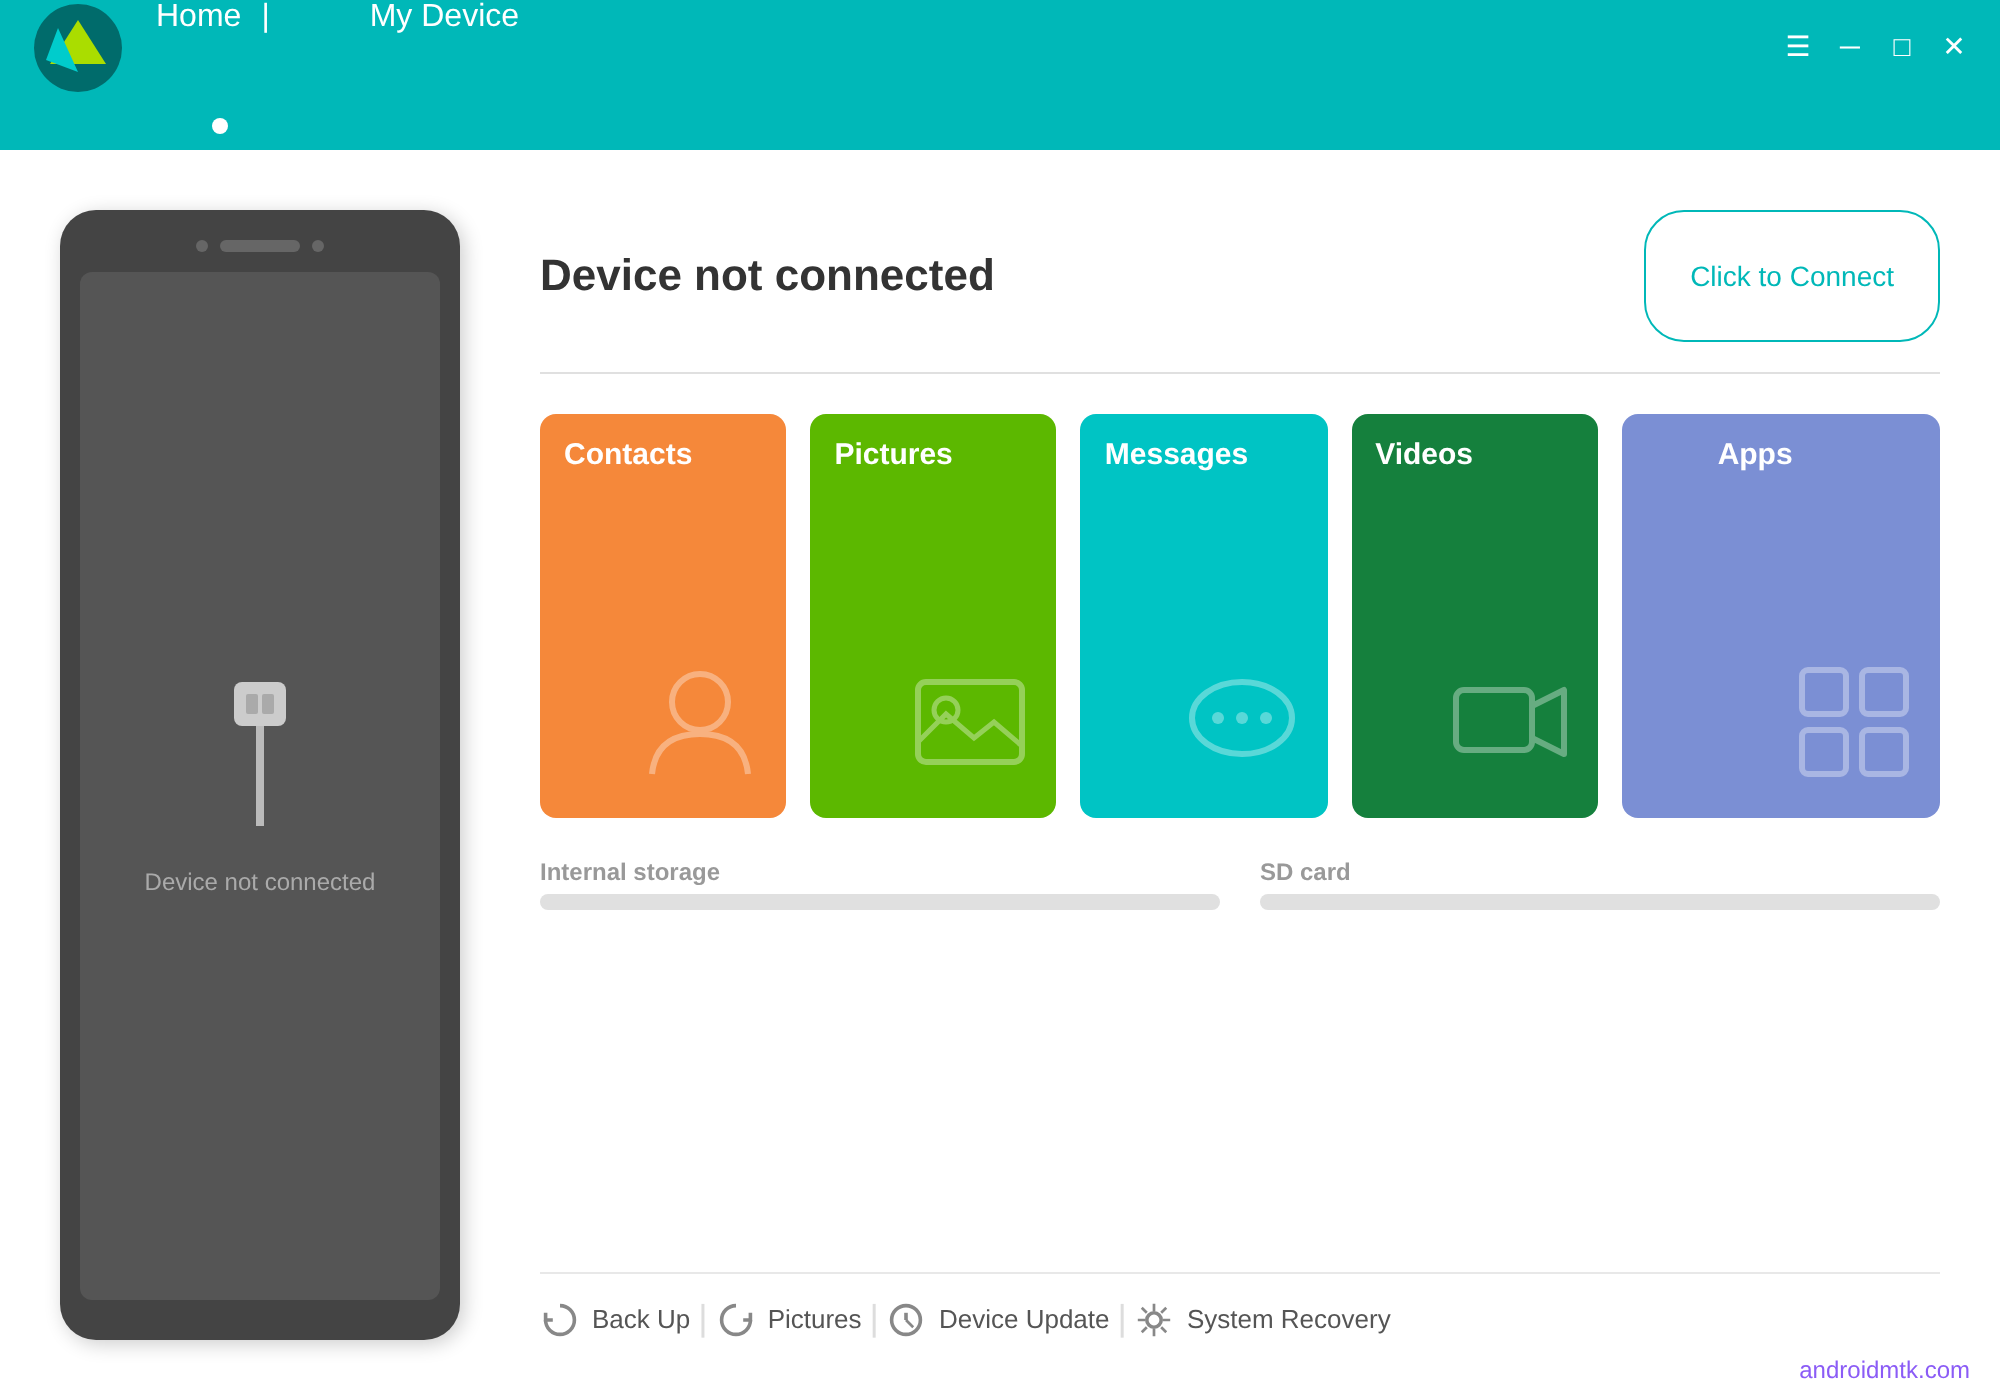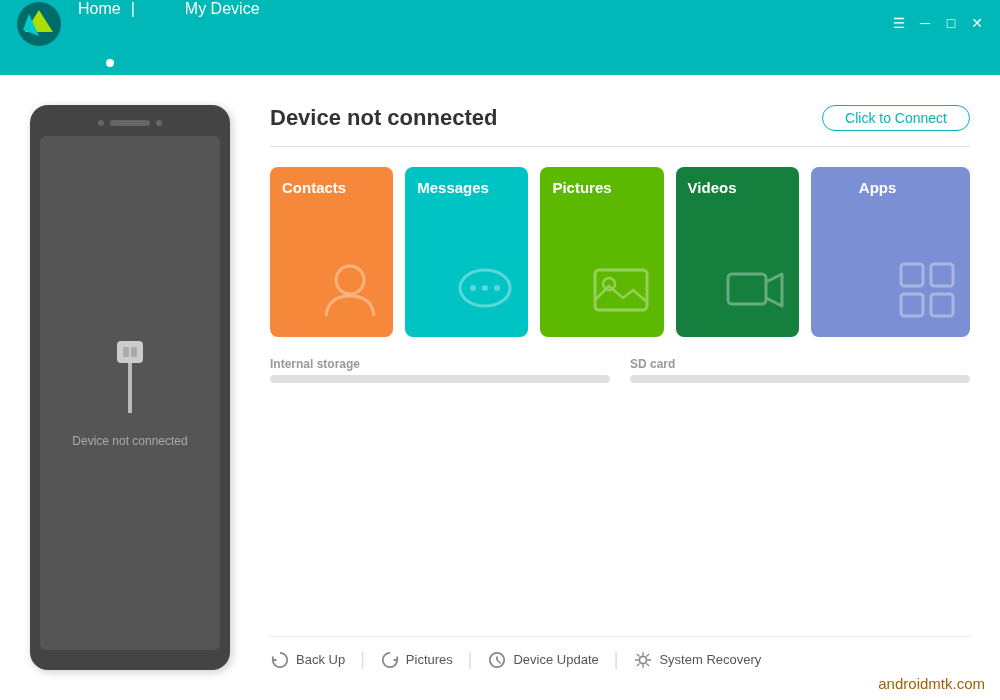--- a/index.html
+++ b/index.html
@@ -136,34 +136,34 @@
     }
     #device-status-text {
       font-size: 22px;
       font-weight: 600;
       color: #333;
     }
     #connect-button {
       border: 1.5px solid #00b8b8;
       color: #00b8b8;
       background: white;
-      padding: 4px 22px;
+      padding: 24px 22px;
       border-radius: 20px;
       font-size: 14px;
       cursor: pointer;
     }
 
     
     #categories-row {
       display: flex;
       gap: 12px;
     }
     .category-tile {
       flex: 1;
-      height: 170px;
+      height: 202px;
       border-radius: 8px;
       display: flex;
       flex-direction: column;
       padding: 12px;
       position: relative;
       overflow: hidden;
       cursor: pointer;
     }
     .category-tile-label {
       color: white;
@@ -213,21 +213,21 @@
       height: 8px;
       background: #ccc;
       border-radius: 4px;
       width: 0%;
     }
 
     
     #bottom-toolbar {
       display: flex;
       align-items: center;
-      gap: 11px;
+      gap: 0;
       border-top: 1px solid #e8e8e8;
       padding-top: 12px;
       margin-top: auto;
     }
     .toolbar-item {
       display: flex;
       align-items: center;
       gap: 6px;
       color: #555;
       font-size: 13px;
@@ -242,22 +242,22 @@
       width: 20px;
       height: 20px;
       display: flex;
       align-items: center;
       justify-content: center;
     }
     #watermark {
       position: fixed;
       bottom: 8px;
       right: 15px;
-      color: #a16207;
-      font-size: 15px;
+      color: #8b5cf6;
+      font-size: 12px;
     }
   </style>
 </head>
 <body>
 
 <div id="header">
 
   <svg id="logo" viewBox="0 0 48 48">
     <circle cx="24" cy="24" r="22" fill="#006b6b"></circle>
     <polygon points="24,10 38,32 10,32" fill="#aadd00"></polygon>
@@ -310,43 +310,43 @@
       <div class="category-tile tile-contacts">
         <span class="category-tile-label">Contacts</span>
         <div class="category-icon">
           <svg width="65" height="65" viewBox="0 0 65 65">
             <circle cx="32" cy="22" r="14" fill="none" stroke="white" stroke-width="3"></circle>
             <path d="M8 58 Q10 38 32 38 Q54 38 56 58" fill="none" stroke="white" stroke-width="3"></path>
           </svg>
         </div>
       </div>
 
+      <div class="category-tile tile-pictures">
+        <span class="category-tile-label">Pictures</span>
+        <div class="category-icon">
+          <svg width="65" height="65" viewBox="0 0 65 65">
+            <rect x="6" y="12" width="52" height="40" rx="4" fill="none" stroke="white" stroke-width="3"></rect>
+            <circle cx="20" cy="26" r="6" fill="none" stroke="white" stroke-width="2.5"></circle>
+            <polyline points="6,42 20,28 34,40 44,32 58,44" fill="none" stroke="white" stroke-width="2.5"></polyline>
+          </svg>
+        </div>
+      </div>
+
       <div class="category-tile tile-messages">
         <span class="category-tile-label">Messages</span>
         <div class="category-icon">
           <svg width="65" height="65" viewBox="0 0 65 65">
             <ellipse cx="32" cy="30" rx="25" ry="18" fill="none" stroke="white" stroke-width="3"></ellipse>
             <circle cx="20" cy="30" r="3" fill="white"></circle>
             <circle cx="32" cy="30" r="3" fill="white"></circle>
             <circle cx="44" cy="30" r="3" fill="white"></circle>
           </svg>
         </div>
       </div>
 
-      <div class="category-tile tile-pictures">
-        <span class="category-tile-label">Pictures</span>
-        <div class="category-icon">
-          <svg width="65" height="65" viewBox="0 0 65 65">
-            <rect x="6" y="12" width="52" height="40" rx="4" fill="none" stroke="white" stroke-width="3"></rect>
-            <circle cx="20" cy="26" r="6" fill="none" stroke="white" stroke-width="2.5"></circle>
-            <polyline points="6,42 20,28 34,40 44,32 58,44" fill="none" stroke="white" stroke-width="2.5"></polyline>
-          </svg>
-        </div>
-      </div>
-
       <div class="category-tile tile-videos">
         <span class="category-tile-label">Videos</span>
         <div class="category-icon">
           <svg width="65" height="65" viewBox="0 0 65 65">
             <rect x="4" y="16" width="38" height="30" rx="4" fill="none" stroke="white" stroke-width="3"></rect>
             <polyline points="42,24 58,16 58,48 42,40" fill="none" stroke="white" stroke-width="3" stroke-linejoin="round"></polyline>
           </svg>
         </div>
       </div>
 

